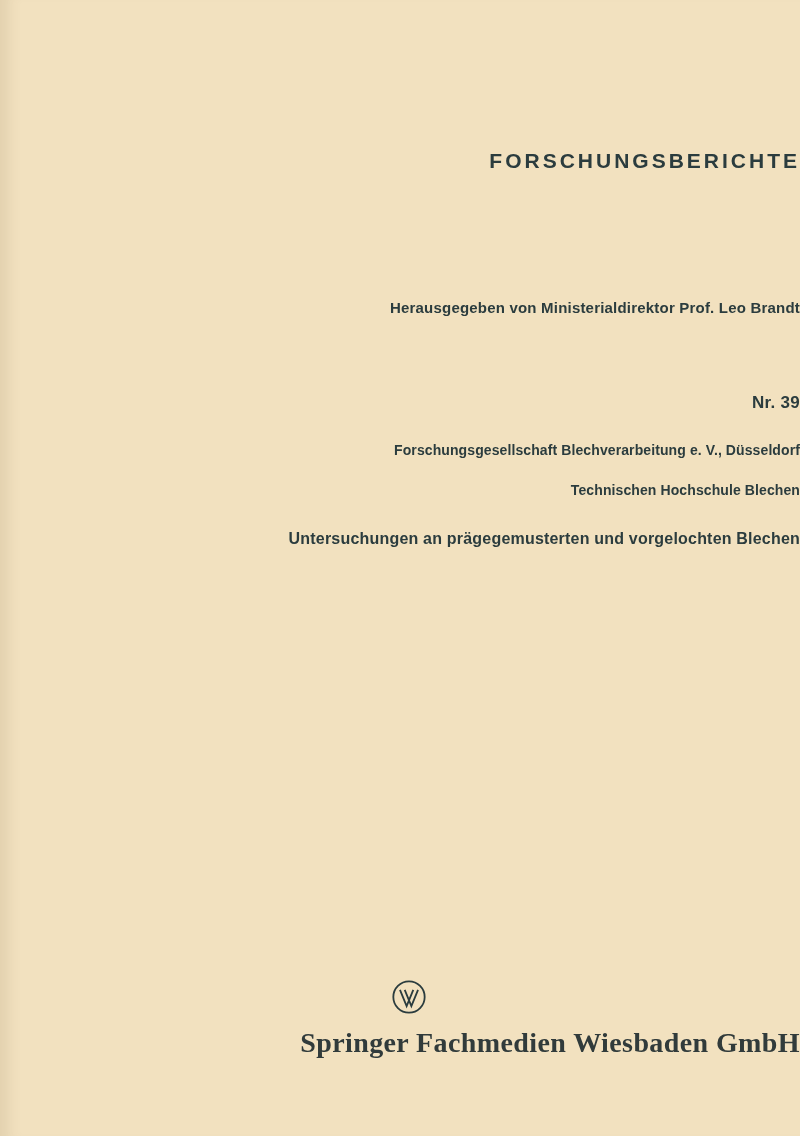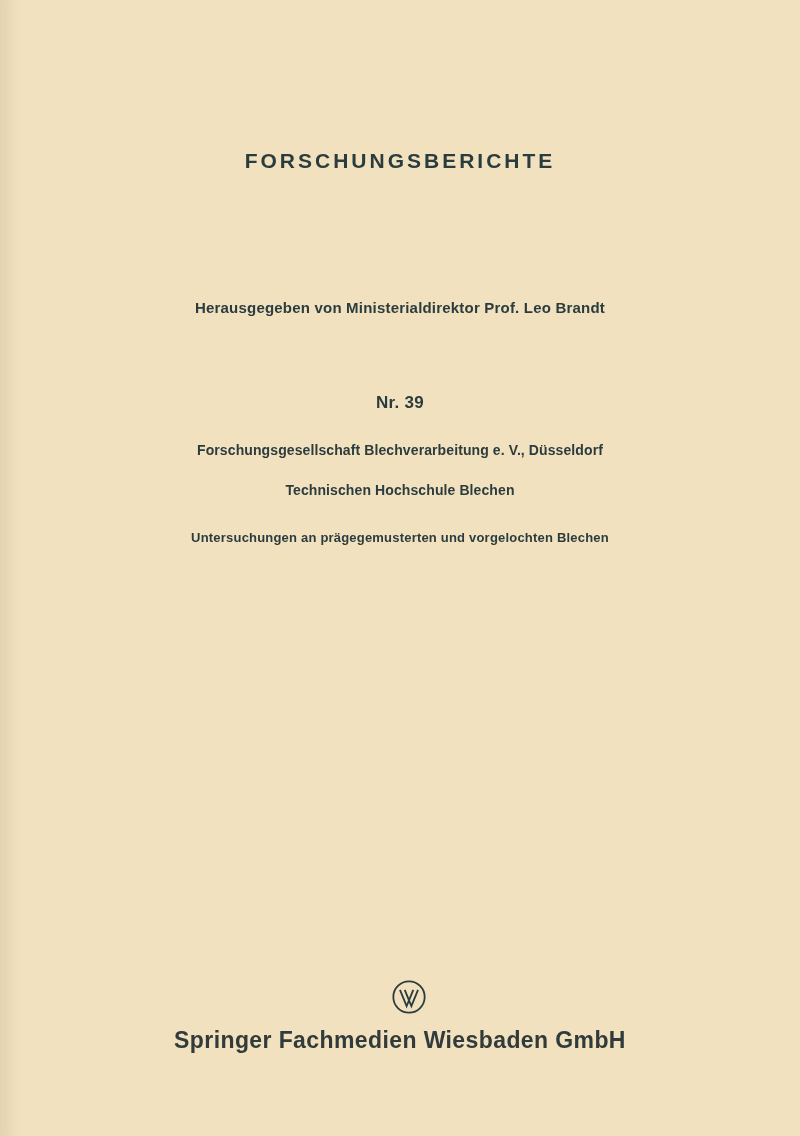--- a/index.html
+++ b/index.html
@@ -18,21 +18,21 @@
     height: 1136px;
     background: var(--bg);
     overflow: hidden;
     
     box-shadow: inset 18px 0 14px -10px rgba(90, 70, 30, 0.10);
   }
   .centered {
     position: absolute;
     left: 0;
     width: 100%;
-    text-align: center;
+    text-align: right;
     color: var(--ink);
     white-space: nowrap;
   }
   .series-line {
     font-weight: 700;
     font-size: 21px;
   }
   .series-line-1 { top: 149px; letter-spacing: 3px; }
   .series-line-2 { top: 189px; letter-spacing: 0.2px; }
   .series-line-3 { top: 228px; letter-spacing: 2.5px; }
@@ -52,38 +52,39 @@
     font-weight: 700;
     font-size: 14px;
     letter-spacing: 0.1px;
   }
   .institute-line-1 { top: 442px; }
   .institute-line-2 { top: 465px; }
   .institute-line-3 { top: 482px; }
   .work-title {
     top: 530px;
     font-weight: 700;
-    font-size: 13px;
+    font-size: 16px;
     letter-spacing: 0.2px;
   }
   .publisher-logo {
     position: absolute;
     top: 978px;
     left: calc(50% + 9px);
     transform: translateX(-50%);
     width: 38px;
     height: 38px;
   }
   .publisher-logo svg { display: block; width: 100%; height: 100%; }
   .publisher-name {
     top: 1027px;
     font-weight: 700;
-    font-size: 23px;
+    font-size: 28px;
     letter-spacing: 0.4px;
     color: var(--pub-ink);
+    font-family: Liberation Serif, serif;
   }
 </style>
 </head>
 <body>
 
 <div class="page">
 
   <div class="centered series-line series-line-1">FORSCHUNGSBERICHTE</div>
 
 

